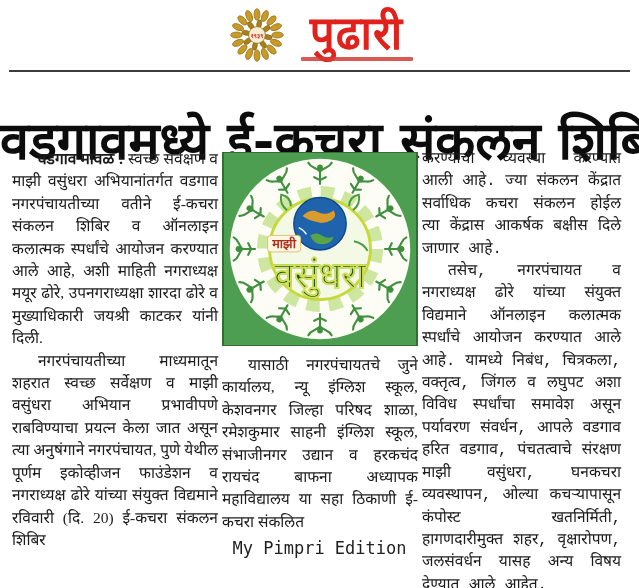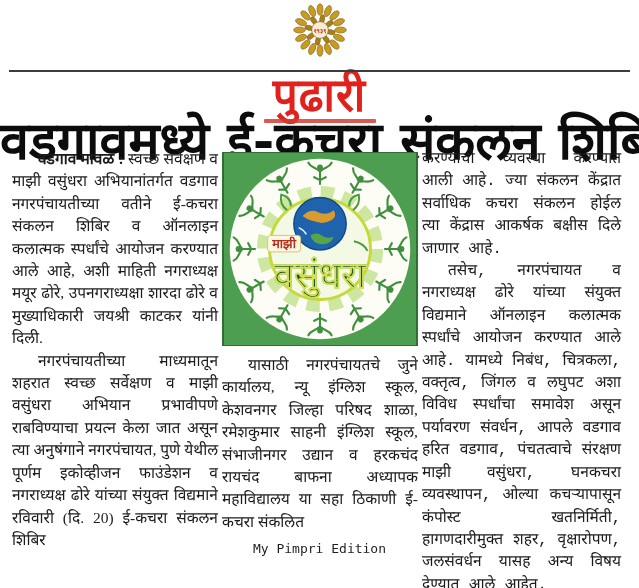--- a/index.html
+++ b/index.html
@@ -2,21 +2,21 @@
 <html lang="mr"><head>
 <meta charset="utf-8">
 <style>
   html,body{margin:0;padding:0;background:#fff;}
   .page{
     position:relative;width:639px;height:588px;background:#ffffff;
     font-family:"Liberation Serif","DejaVu Serif",serif;color:#141414;overflow:hidden;
   }
   
   .masthead{position:absolute;top:2px;left:0;right:0;height:66px;
-    display:flex;align-items:center;gap:14px;flex-direction:column;}
+    display:flex;justify-content:center;align-items:center;gap:14px;}
   .emblem{width:60px;height:56px;flex:0 0 auto;}
   .wordmark-block{display:flex;flex-direction:column;align-items:center;}
   .wordmark{
     font-family:"DejaVu Sans","Liberation Sans",sans-serif;
     font-size:44px;font-weight:800;line-height:46px;color:#e0211c;
     letter-spacing:1px;transform:scaleY(1.05);
   }
   .tagline-strip{margin-top:1px;width:112px;height:4px;background:#d43c34;opacity:.85;border-radius:1px;}
   .masthead-rule{position:absolute;top:70px;left:9px;right:9px;height:2px;background:#3c3c3c;}
   
@@ -33,21 +33,21 @@
   .col-3{width:200px;font-family:Liberation Mono, monospace;}
   .col p{margin:0;}
   .col p.indent{text-indent:26px;}
   .lead{font-weight:700;}
   
   .photo{width:196px;height:194px;margin:4px 0 8px 0;display:block;}
   
   .caption{
     position:absolute;top:541px;left:0;right:0;text-align:center;
     font-family:"DejaVu Sans Mono","Liberation Mono",monospace;
-    font-size:13px;line-height:15px;color:#1f1f1f;
+    font-size:17px;line-height:15px;color:#1f1f1f;
   }
 </style>
 </head>
 <body>
 
 <div class="page">
 
   <div class="masthead">
     <svg class="emblem" viewBox="0 0 60 60" aria-hidden="true">
       <g>

